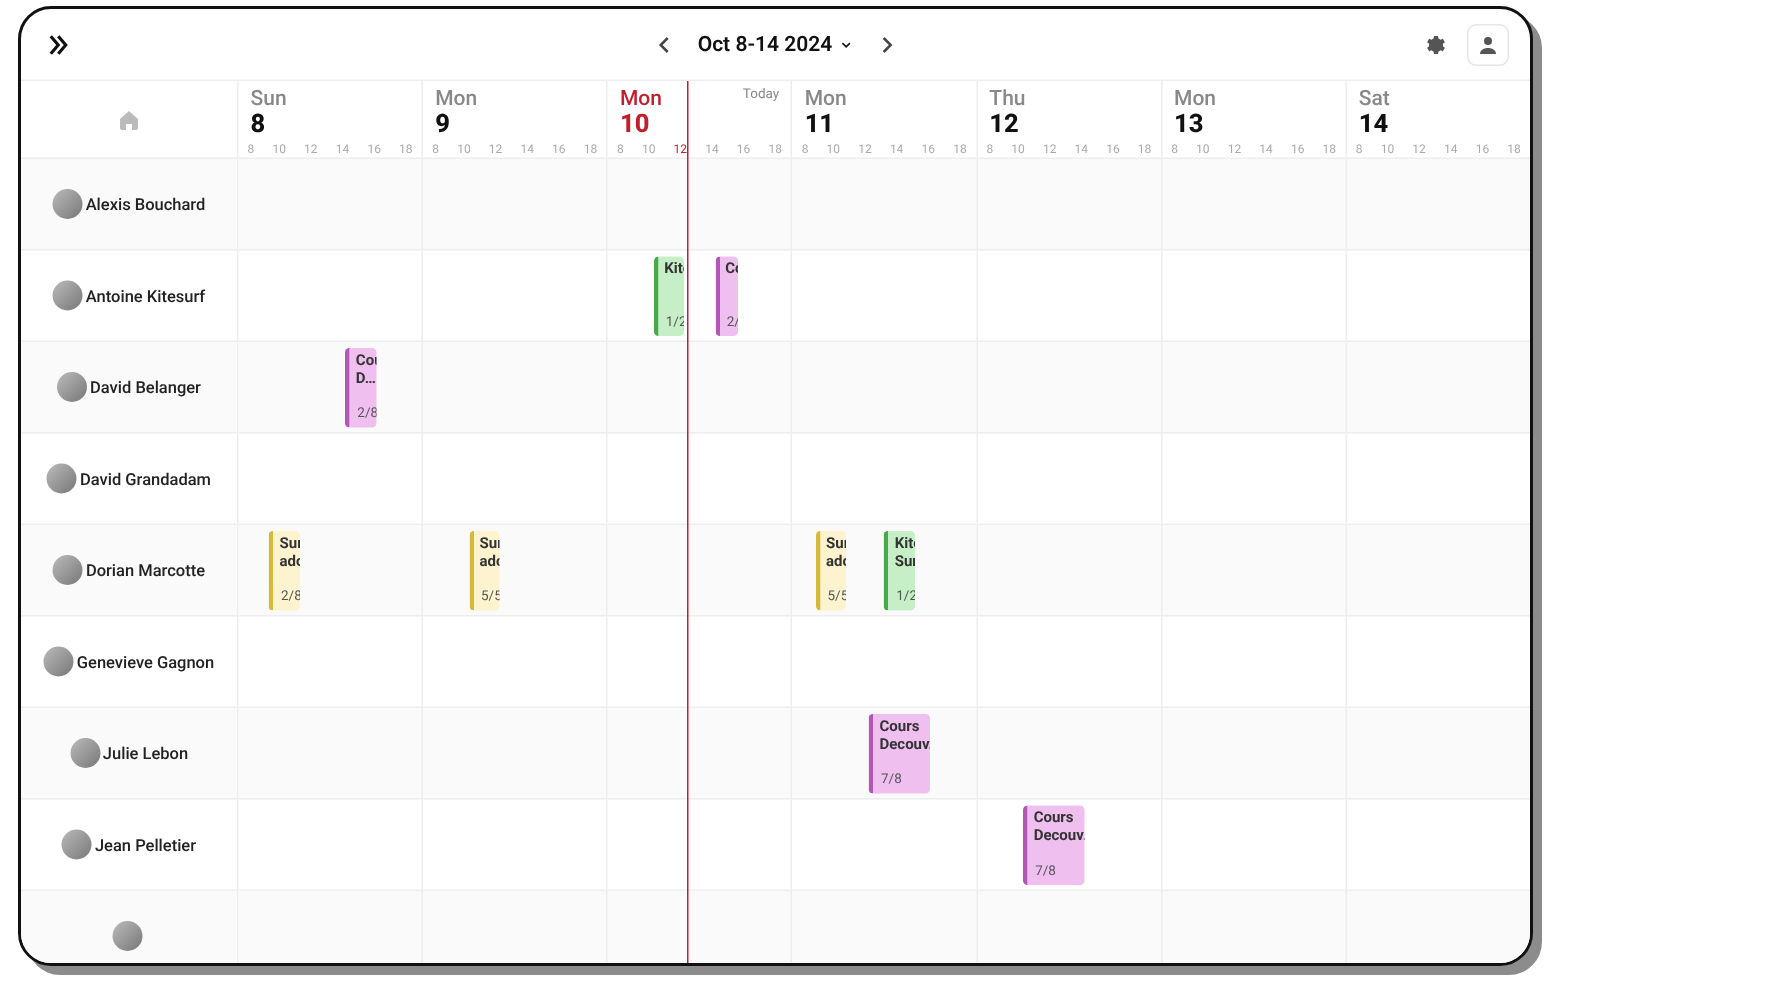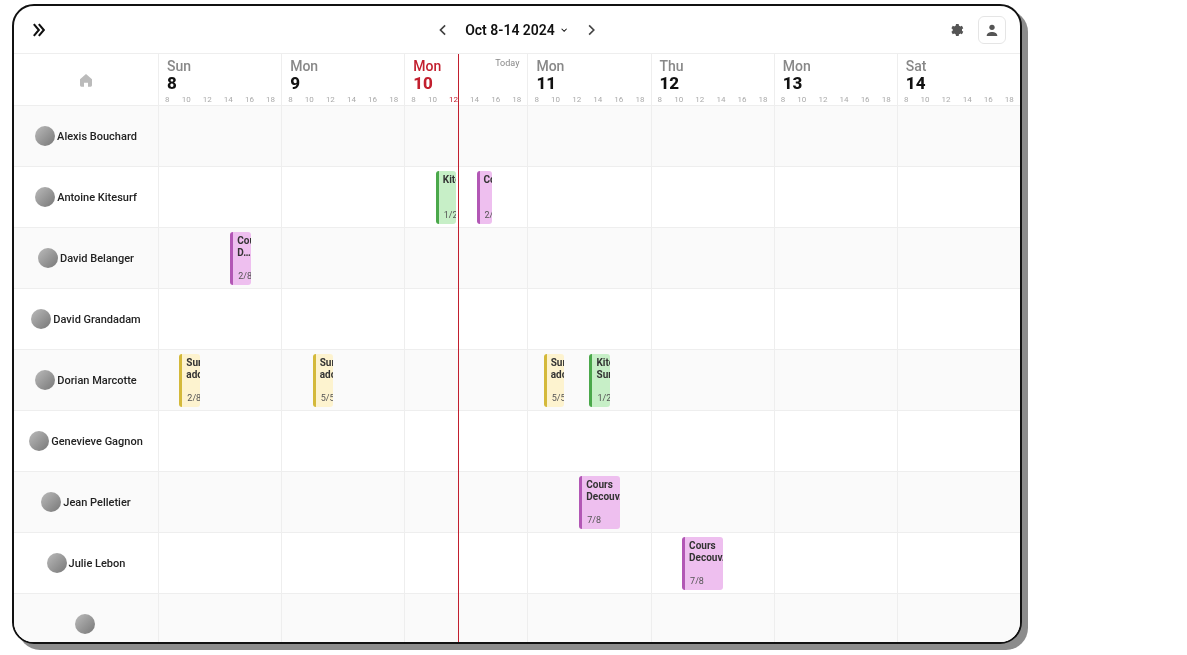--- a/index.html
+++ b/index.html
@@ -220,25 +220,25 @@
           <div class="sidebar-row">
             <div class="avatar"></div>
             <div class="person-name">Dorian Marcotte</div>
           </div>
           <div class="sidebar-row">
             <div class="avatar"></div>
             <div class="person-name">Genevieve Gagnon</div>
           </div>
           <div class="sidebar-row">
             <div class="avatar"></div>
+            <div class="person-name">Julie Lebon</div>
+          </div>
+          <div class="sidebar-row">
+            <div class="avatar"></div>
             <div class="person-name">Jean Pelletier</div>
-          </div>
-          <div class="sidebar-row">
-            <div class="avatar"></div>
-            <div class="person-name">Julie Lebon</div>
           </div>
           <div class="sidebar-row">
             <div class="avatar"></div>
             <div class="person-name"></div>
           </div>
         </div>
     </div>
     <div class="grid-wrap">
       <div class="header-row" id="header-row">
           <div class="day-head">

